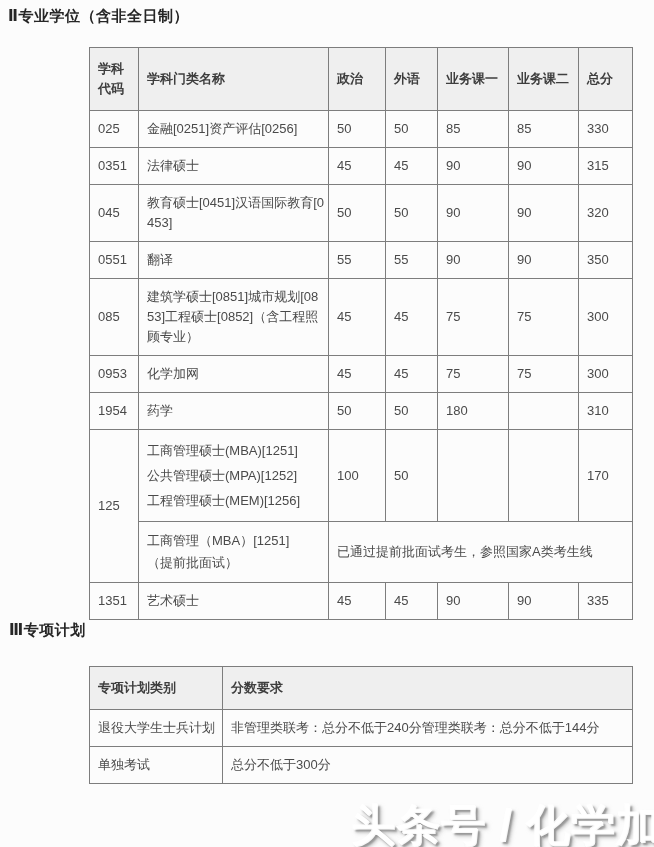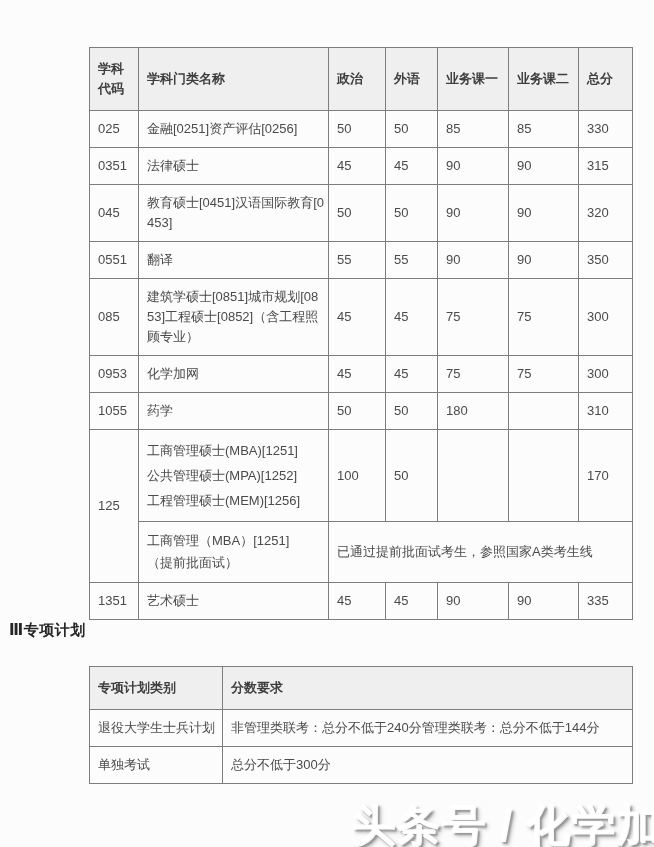--- a/index.html
+++ b/index.html
@@ -69,20 +69,21 @@
       3px 3px 4px rgba(160,160,160,0.6);
     white-space:nowrap;
     pointer-events:none;
   }
 </style>
 </head>
 <body>
 
 <div class="page">
 
+  <div class="section-title" id="title-professional">Ⅱ专业学位（含非全日制）</div>
 
   <table id="degree-table">
     <colgroup>
       <col style="width:49px">
         <col style="width:190px">
         <col style="width:57px">
       <col style="width:52px">
         <col style="width:71px">
         <col style="width:70px">
       <col style="width:54px">
@@ -145,21 +146,21 @@
     <tr>
       <td>0953</td>
       <td>化学加网</td>
       <td>45</td>
       <td>45</td>
       <td>75</td>
       <td>75</td>
       <td>300</td>
     </tr>
     <tr>
-      <td>1055</td>
+      <td>1954</td>
       <td>药学</td>
       <td>50</td>
       <td>50</td>
       <td>180</td>
       <td></td>
       <td>310</td>
     </tr>
     <tr>
       <td rowspan="2">125</td>
       <td>

